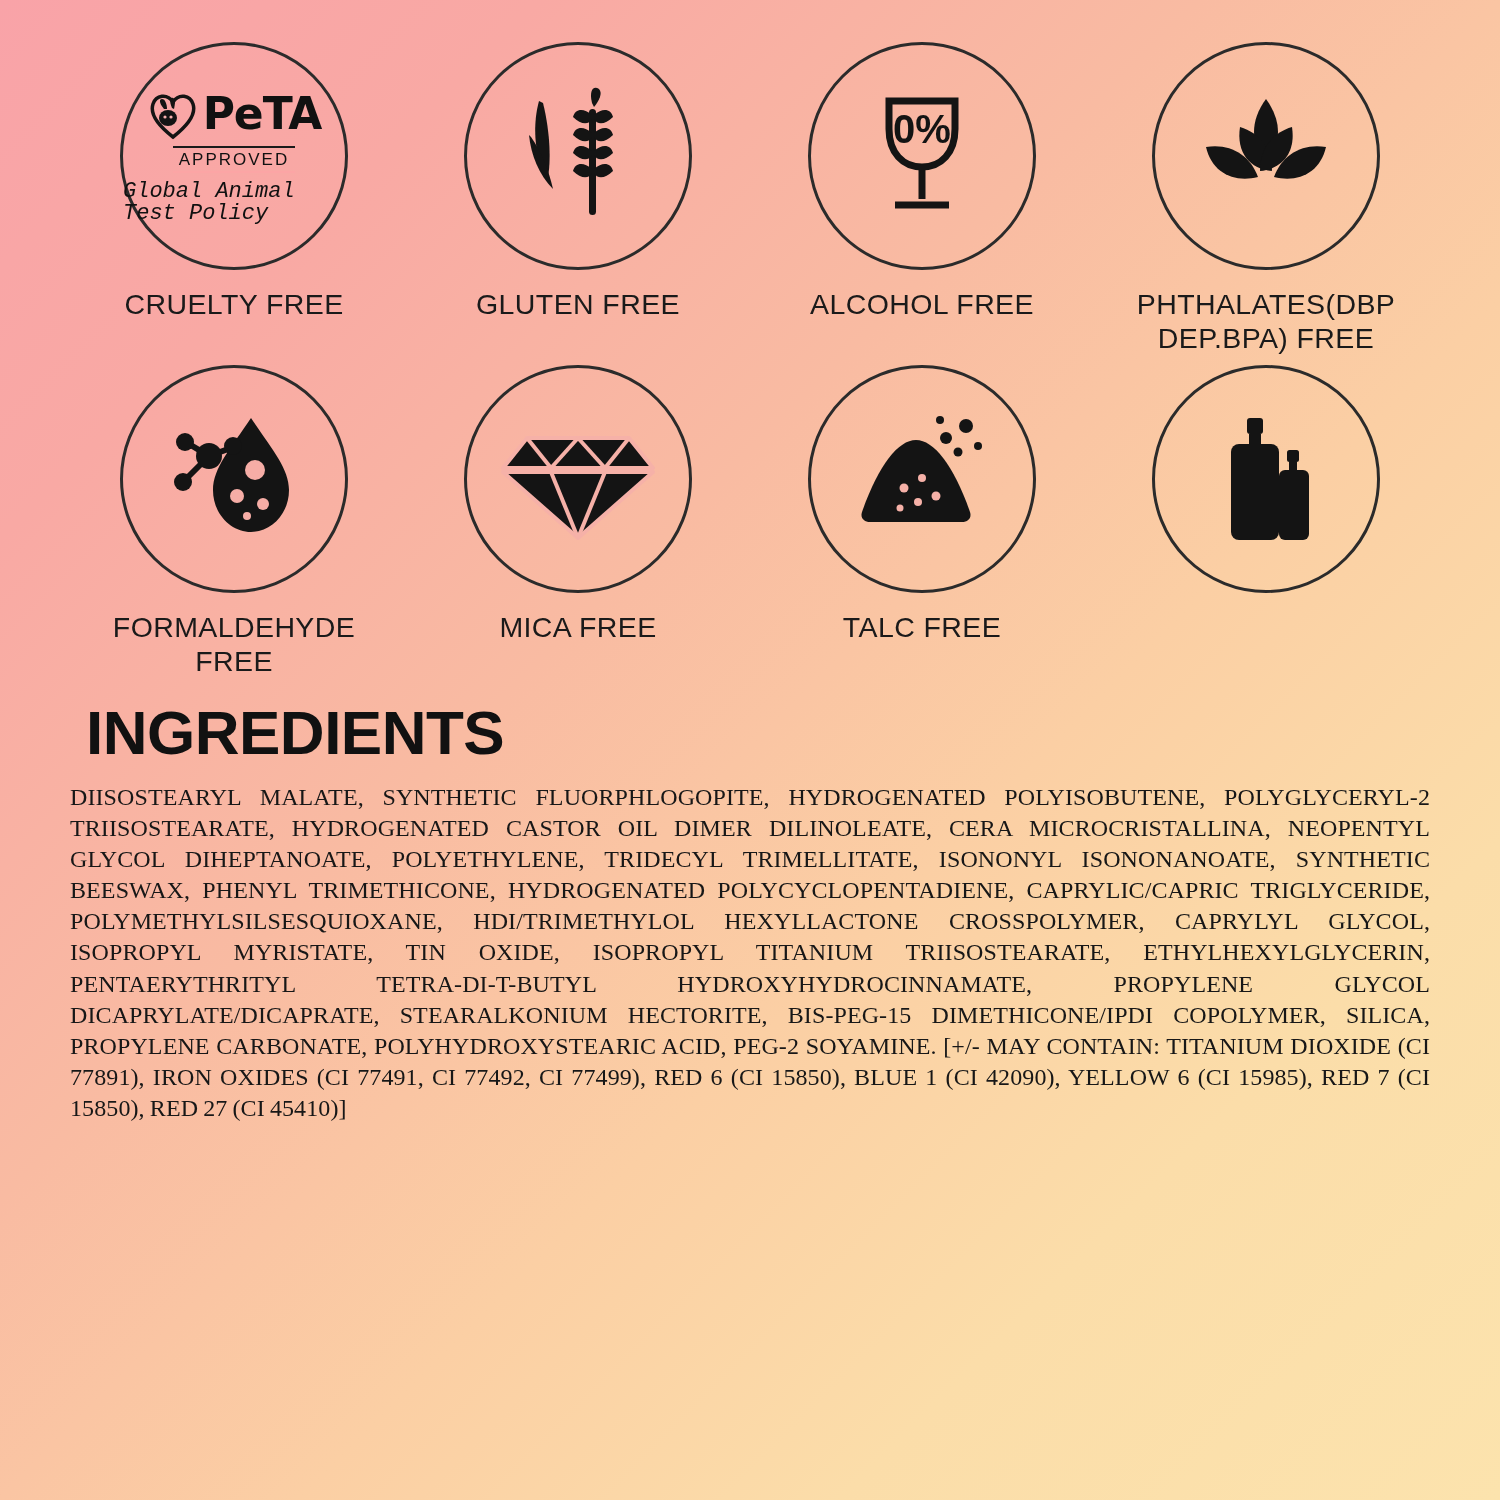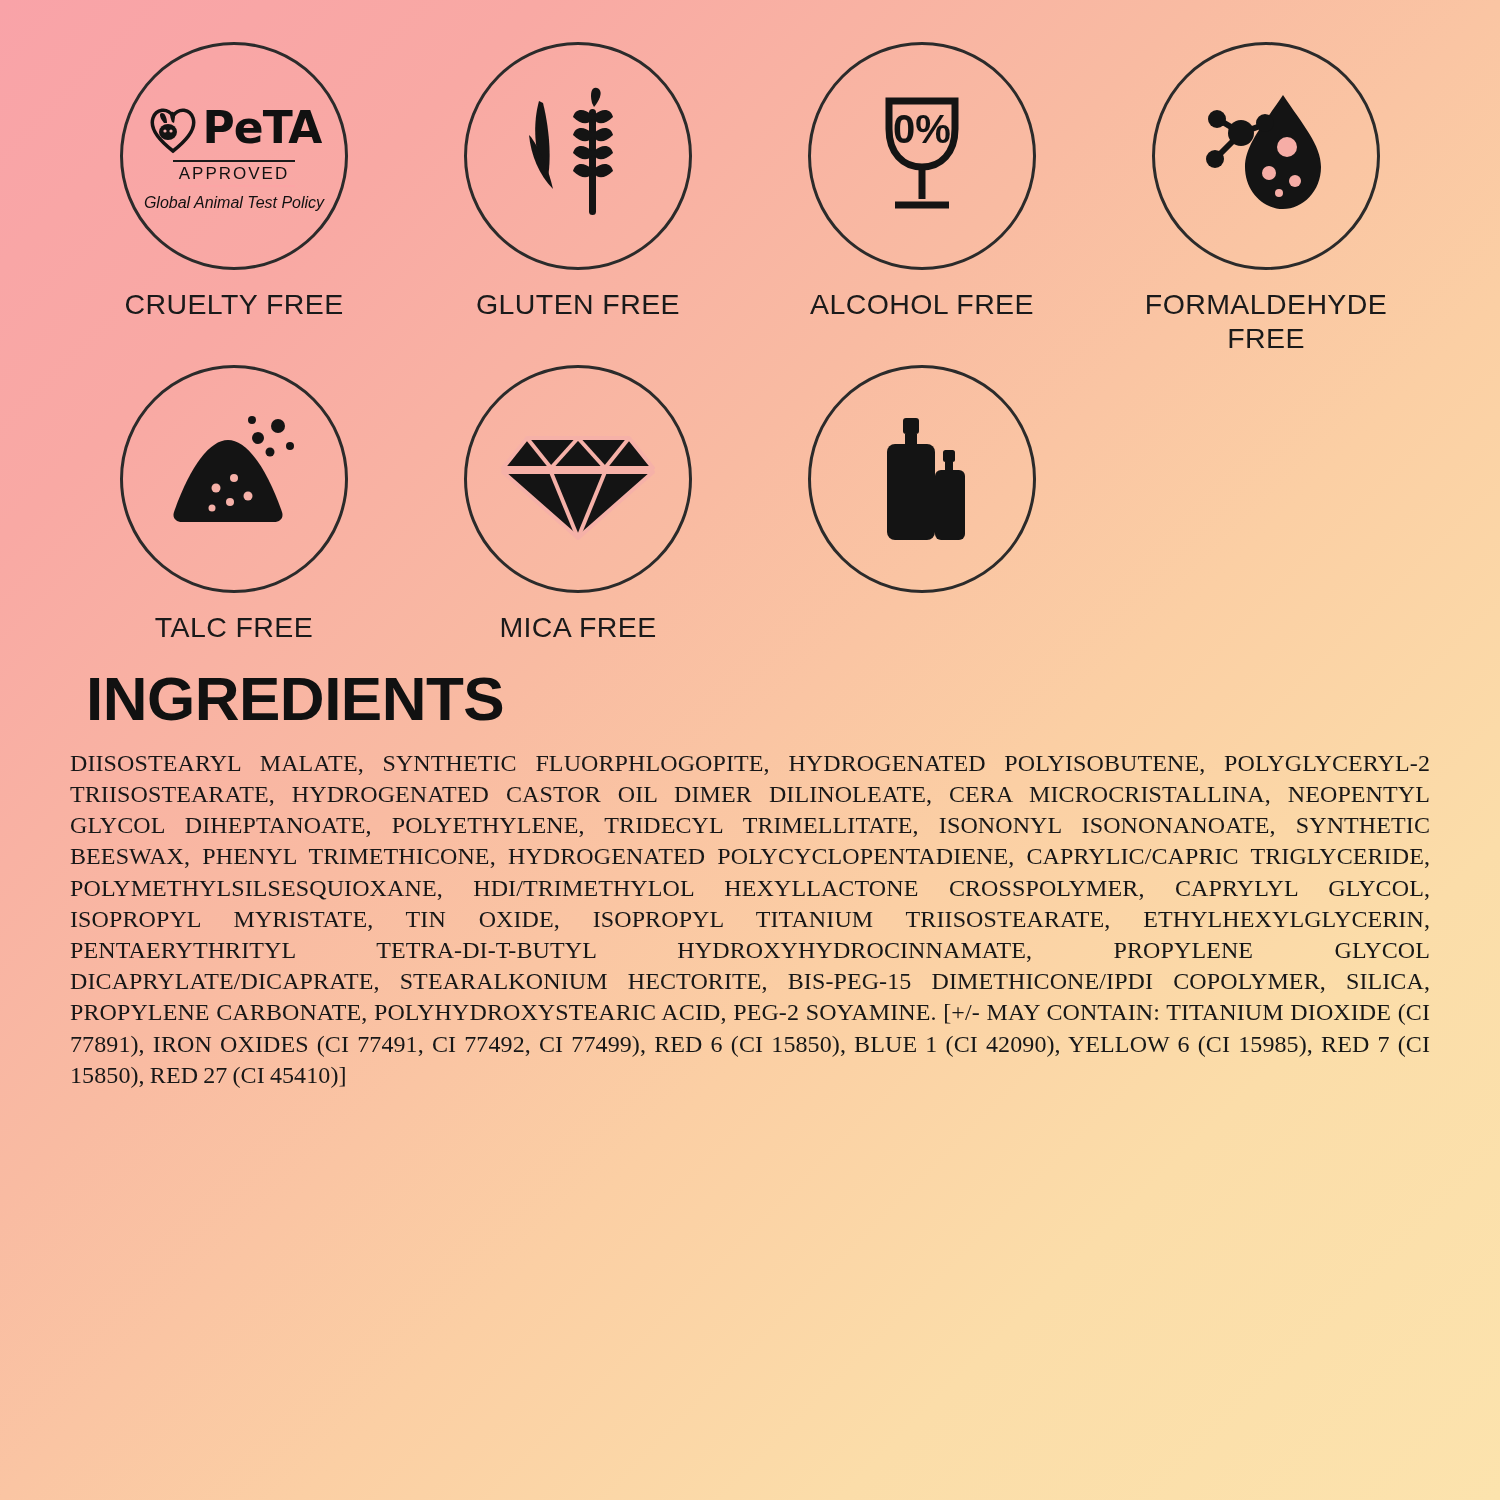--- a/index.html
+++ b/index.html
@@ -77,23 +77,23 @@
   }
   .peta-approved {
     font-size: 17px;
     letter-spacing: 2px;
     margin-top: 5px;
     border-top: 2px solid #1a1a1a;
     border-bottom: 2px solid #fca5a5;
     padding: 3px 6px 3px 6px;
   }
   .peta-policy {
-    font-family: Liberation Sans, sans-serif;
+    font-family: Liberation Mono, monospace;
     font-style: italic;
-    font-size: 16px;
+    font-size: 22px;
     margin-top: 8px;
   }
 
   
   .ingredients {
     padding: 18px 70px 0 70px;
   }
   .ingredients h1 {
     margin: 0 0 14px 16px;
     font-size: 62px;
@@ -172,20 +172,34 @@
             <path d="M42 20 H108 V48 C108 72 94 86 75 86 C56 86 42 72 42 48 Z"></path>
             <path d="M75 86 V118"></path>
             <path d="M48 124 H102"></path>
           </g>
           <text x="75" y="62" font-family="'Liberation Sans', sans-serif" font-size="40" font-weight="bold" fill="#141414" text-anchor="middle">0%</text>
         </svg>
       </div>
       <div class="badge-label">ALCOHOL FREE</div>
     </div>
 
+    <div class="badge">
+      <div class="badge-circle">
+        <svg width="160" height="150" viewBox="0 0 160 150" aria-hidden="true">
+          <g fill="#141414">
+            <path d="M80 18 C96 40 96 62 80 82 C64 62 64 40 80 18 Z"></path>
+            <path d="M54 46 C74 52 86 68 86 90 C64 88 50 72 54 46 Z"></path>
+            <path d="M106 46 C86 52 74 68 74 90 C96 88 110 72 106 46 Z"></path>
+            <path d="M20 66 C44 62 64 74 72 96 C48 102 26 92 20 66 Z"></path>
+            <path d="M140 66 C116 62 96 74 88 96 C112 102 134 92 140 66 Z"></path>
+          </g>
+        </svg>
+      </div>
+      <div class="badge-label">PHTHALATES(DBP DEP.BPA) FREE</div>
+    </div>
 
     <div class="badge">
       <div class="badge-circle">
         <svg width="150" height="150" viewBox="0 0 150 150" aria-hidden="true">
           <g fill="#141414">
             <path d="M92 14 C112 44 130 64 130 86 C130 110 112 128 92 128 C72 128 54 110 54 86 C54 64 72 44 92 14 Z"></path>
             <g stroke="#141414" stroke-width="6" fill="none">
               <line x1="50" y1="52" x2="72" y2="44"></line>
               <line x1="50" y1="52" x2="30" y2="40"></line>
               <line x1="50" y1="52" x2="28" y2="74"></line>
@@ -201,20 +215,40 @@
             <circle cx="104" cy="100" r="6"></circle>
             <circle cx="88" cy="112" r="4"></circle>
           </g>
         </svg>
       </div>
       <div class="badge-label">FORMALDEHYDE FREE</div>
     </div>
 
     <div class="badge">
       <div class="badge-circle">
+        <svg width="170" height="150" viewBox="0 0 170 150" aria-hidden="true">
+          <g fill="#141414" stroke="#f6b1a8" stroke-width="4" stroke-linejoin="round">
+            <path d="M34 34 H136 L160 64 H10 Z"></path>
+            <path d="M10 68 H160 L85 134 Z"></path>
+          </g>
+          <g fill="none" stroke="#f6b1a8" stroke-width="4">
+            <path d="M34 34 L58 64"></path>
+            <path d="M136 34 L112 64"></path>
+            <path d="M58 64 L85 34"></path>
+            <path d="M112 64 L85 34"></path>
+            <path d="M58 68 L85 134"></path>
+            <path d="M112 68 L85 134"></path>
+          </g>
+        </svg>
+      </div>
+      <div class="badge-label">MICA FREE</div>
+    </div>
+
+    <div class="badge">
+      <div class="badge-circle">
         <svg width="160" height="150" viewBox="0 0 160 150" aria-hidden="true">
           <path d="M20 108 C36 62 56 36 74 36 C92 36 112 62 128 108 C130 114 126 118 120 118 H28 C22 118 18 114 20 108 Z" fill="#141414"></path>
           <g fill="#f6b1a8">
             <circle cx="62" cy="84" r="4.5"></circle>
             <circle cx="80" cy="74" r="4"></circle>
             <circle cx="76" cy="98" r="4"></circle>
             <circle cx="94" cy="92" r="4.5"></circle>
             <circle cx="58" cy="104" r="3.5"></circle>
           </g>
           <g fill="#141414">
@@ -224,40 +258,20 @@
             <circle cx="136" cy="42" r="4"></circle>
             <circle cx="98" cy="16" r="4"></circle>
           </g>
         </svg>
       </div>
       <div class="badge-label">TALC FREE</div>
     </div>
 
     <div class="badge">
       <div class="badge-circle">
-        <svg width="170" height="150" viewBox="0 0 170 150" aria-hidden="true">
-          <g fill="#141414" stroke="#f6b1a8" stroke-width="4" stroke-linejoin="round">
-            <path d="M34 34 H136 L160 64 H10 Z"></path>
-            <path d="M10 68 H160 L85 134 Z"></path>
-          </g>
-          <g fill="none" stroke="#f6b1a8" stroke-width="4">
-            <path d="M34 34 L58 64"></path>
-            <path d="M136 34 L112 64"></path>
-            <path d="M58 64 L85 34"></path>
-            <path d="M112 64 L85 34"></path>
-            <path d="M58 68 L85 134"></path>
-            <path d="M112 68 L85 134"></path>
-          </g>
-        </svg>
-      </div>
-      <div class="badge-label">MICA FREE</div>
-    </div>
-
-    <div class="badge">
-      <div class="badge-circle">
         <svg width="150" height="150" viewBox="0 0 150 150" aria-hidden="true">
           <g fill="#141414">
             <rect x="56" y="14" width="16" height="16" rx="3"></rect>
             <rect x="58" y="30" width="12" height="10"></rect>
             <rect x="40" y="40" width="48" height="96" rx="8"></rect>
             <rect x="96" y="46" width="12" height="12" rx="2.5"></rect>
             <rect x="98" y="58" width="8" height="8"></rect>
             <rect x="88" y="66" width="30" height="70" rx="6"></rect>
           </g>
         </svg>

